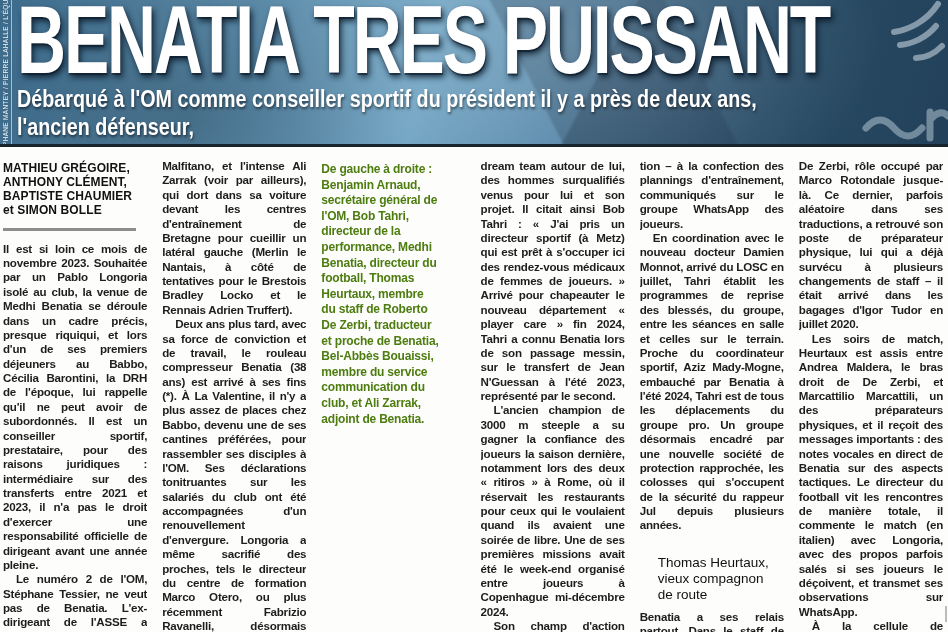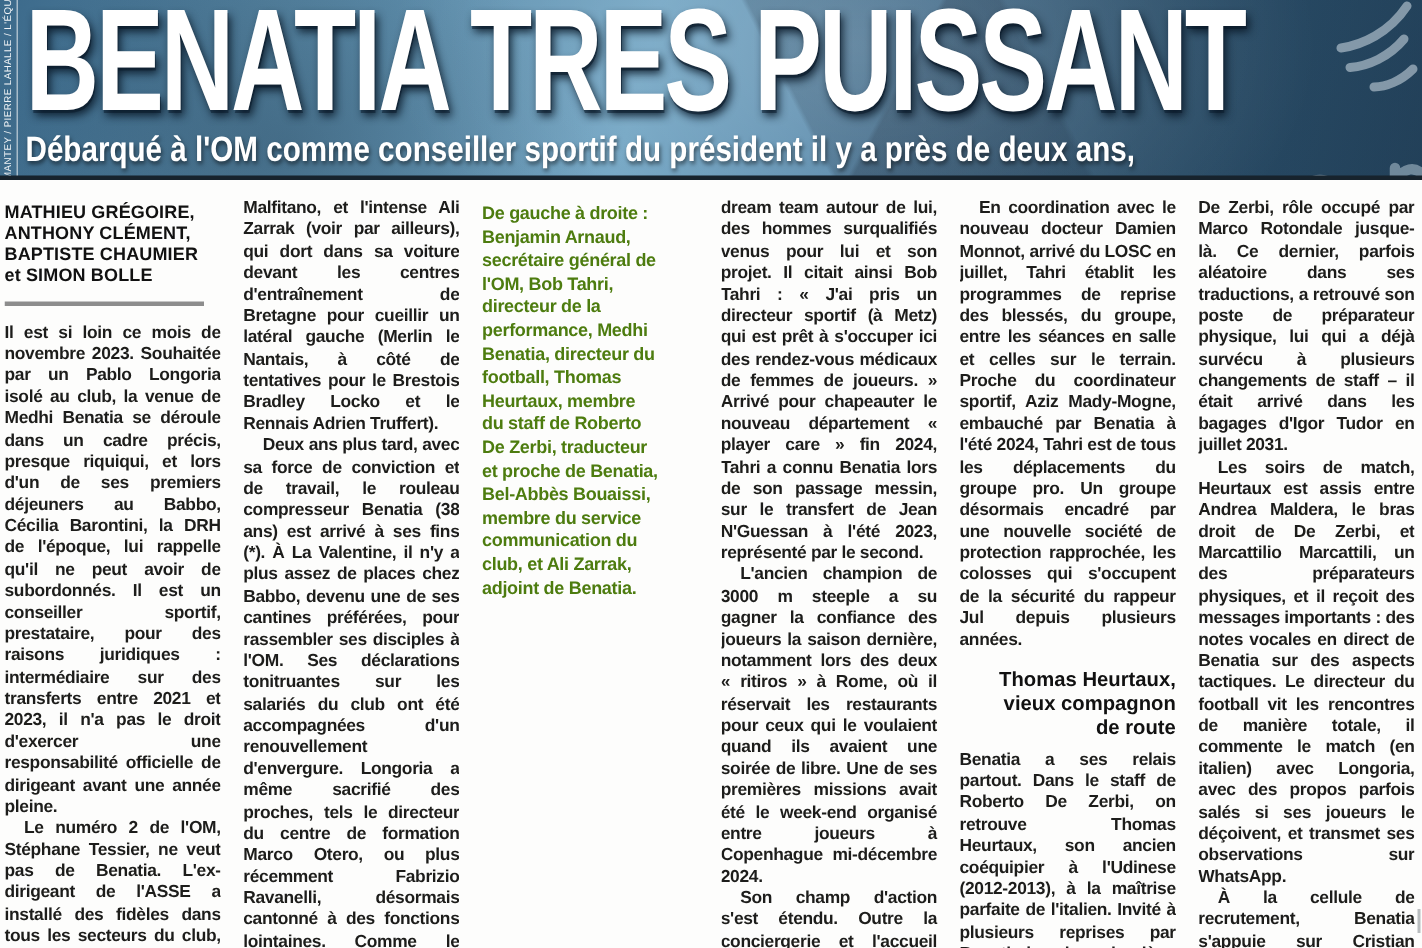--- a/index.html
+++ b/index.html
@@ -4,21 +4,21 @@
 <style>
   html,body{margin:0;padding:0;}
   body{
     width:948px;height:632px;overflow:hidden;position:relative;
     background:#fdfdfc;
     font-family:"Liberation Sans",sans-serif;
     -webkit-font-smoothing:antialiased;
   }
   
   .photo{
-    position:relative;width:948px;height:120px;overflow:hidden;
+    position:relative;width:948px;height:147px;overflow:hidden;
     background:
       radial-gradient(ellipse 500px 320px at 60% 25%, rgba(255,255,255,.20), transparent 62%),
       radial-gradient(ellipse 300px 200px at 20% 80%, rgba(10,30,50,.25), transparent 70%),
       linear-gradient(63deg, transparent 55%, rgba(18,42,64,.28) 55.4% 72%, transparent 72.5%),
       linear-gradient(118deg, transparent 62%, rgba(16,38,58,.33) 62.4% 100%),
       linear-gradient(105deg,#3c6a8b 0%,#54829f 18%,#6fa3c2 45%,#4a7ca0 64%,#36607e 80%,#2b4d68 100%);
   }
   .photo::after{
     content:"";position:absolute;left:0;bottom:0;width:100%;height:3px;
     background:#17232d;
@@ -60,22 +60,22 @@
     font-size:12px;font-weight:bold;line-height:1.18;letter-spacing:.1px;
     white-space:pre-line;color:#111;margin-top:2px;
   }
   .byline-rule{width:92%;height:3px;background:#8d8d8d;margin:10px 0 11px 0;}
   .para{
     margin:0;font-size:11.6px;line-height:1.24;letter-spacing:-.22px;
     text-align:justify;text-justify:inter-word;hyphens:auto;font-weight:bold;
   }
   .para.indent{text-indent:13px;}
   .col-subhead{
-    font-size:13.5px;font-weight:bold;line-height:1.18;white-space:pre-line;
-    margin:11px 0 7px 0;padding-left:18px;color:#111;text-align:right;
+    font-size:13.5px;font-weight:normal;line-height:1.18;white-space:pre-line;
+    margin:22px 0 7px 0;padding-left:18px;color:#111;
   }
   .caption{
     font-size:12px;font-weight:bold;line-height:1.3;letter-spacing:-.2px;
     color:#4d7c0f;white-space:normal;padding-top:3px;padding-right:26px;
   }
   .edge-mark{
     position:absolute;right:1px;bottom:10px;width:2px;height:16px;background:#b9bdbf;
   }
 </style>
 </head>
@@ -125,28 +125,29 @@
     <div class="caption">De gauche à droite : Benjamin Arnaud, secrétaire général de l'OM, Bob Tahri, directeur de la performance, Medhi Benatia, directeur du football, Thomas Heurtaux, membre du staff de Roberto De Zerbi, traducteur et proche de Benatia, Bel-Abbès Bouaissi, membre du service communication du club, et Ali Zarrak, adjoint de Benatia.</div>
   </div>
 
   <div class="col">
     <p class="para">dream team autour de lui, des hommes surqualifiés venus pour lui et son projet. Il citait ainsi Bob Tahri : « J'ai pris un directeur sportif (à Metz) qui est prêt à s'occuper ici des rendez-vous médicaux de femmes de joueurs. » Arrivé pour chapeauter le nouveau département « player care » fin 2024, Tahri a connu Benatia lors de son passage messin, sur le transfert de Jean N'Guessan à l'été 2023, représenté par le second.</p>
     <p class="para indent">L'ancien champion de 3000 m steeple a su gagner la confiance des joueurs la saison dernière, notamment lors des deux « ritiros » à Rome, où il réservait les restaurants pour ceux qui le voulaient quand ils avaient une soirée de libre. Une de ses premières missions avait été le week-end organisé entre joueurs à Copenhague mi-décembre 2024.</p>
     <p class="para indent">Son champ d'action s'est étendu. Outre la conciergerie et l'accueil des recrues à Marignane, il est devenu le directeur de la performance. Il a remplacé Marcello Iaia, parti à l'Atalanta. Si Iaia s'occupait uniquement de la réathlétisation des blessés, Tahri a un œil sur tout, de la nutrition – un de ses domaines de prédilec-</p>
   </div>
 
   <div class="col">
+    <p class="para">tion – à la confection des plannings d'entraînement, communiqués sur le groupe WhatsApp des joueurs.</p>
     <p class="para indent">En coordination avec le nouveau docteur Damien Monnot, arrivé du LOSC en juillet, Tahri établit les programmes de reprise des blessés, du groupe, entre les séances en salle et celles sur le terrain. Proche du coordinateur sportif, Aziz Mady-Mogne, embauché par Benatia à l'été 2024, Tahri est de tous les déplacements du groupe pro. Un groupe désormais encadré par une nouvelle société de protection rapprochée, les colosses qui s'occupent de la sécurité du rappeur Jul depuis plusieurs années.</p>
     <div class="col-subhead">Thomas Heurtaux,
 vieux compagnon
 de route</div>
     <p class="para">Benatia a ses relais partout. Dans le staff de Roberto De Zerbi, on retrouve Thomas Heurtaux, son ancien coéquipier à l'Udinese (2012-2013), à la maîtrise parfaite de l'italien. Invité à plusieurs reprises par Benatia la saison dernière, Heurtaux est devenu l'interprète « sportif » de</p>
   </div>
 
   <div class="col">
-    <p class="para">De Zerbi, rôle occupé par Marco Rotondale jusque-là. Ce dernier, parfois aléatoire dans ses traductions, a retrouvé son poste de préparateur physique, lui qui a déjà survécu à plusieurs changements de staff – il était arrivé dans les bagages d'Igor Tudor en juillet 2031.</p>
+    <p class="para">De Zerbi, rôle occupé par Marco Rotondale jusque-là. Ce dernier, parfois aléatoire dans ses traductions, a retrouvé son poste de préparateur physique, lui qui a déjà survécu à plusieurs changements de staff – il était arrivé dans les bagages d'Igor Tudor en juillet 2020.</p>
     <p class="para indent">Les soirs de match, Heurtaux est assis entre Andrea Maldera, le bras droit de De Zerbi, et Marcattilio Marcattili, un des préparateurs physiques, et il reçoit des messages importants : des notes vocales en direct de Benatia sur des aspects tactiques. Le directeur du football vit les rencontres de manière totale, il commente le match (en italien) avec Longoria, avec des propos parfois salés si ses joueurs le déçoivent, et transmet ses observations sur WhatsApp.</p>
     <p class="para indent">À la cellule de recrutement, Benatia s'appuie sur Cristian Ercolani (ex-Manchester United) et Romain Barq, qui sait bien la mener depuis ses premiers pas à Saint-Étienne puis Wolverhampton. Au centre de formation, il a installé Titou Hasni comme directeur, Olivier Bijotat à la préformation, Romain Ferrier. Le coor-</p>
   </div>
 
 </div>
 
 <div class="edge-mark"></div>
 
 </body></html>

